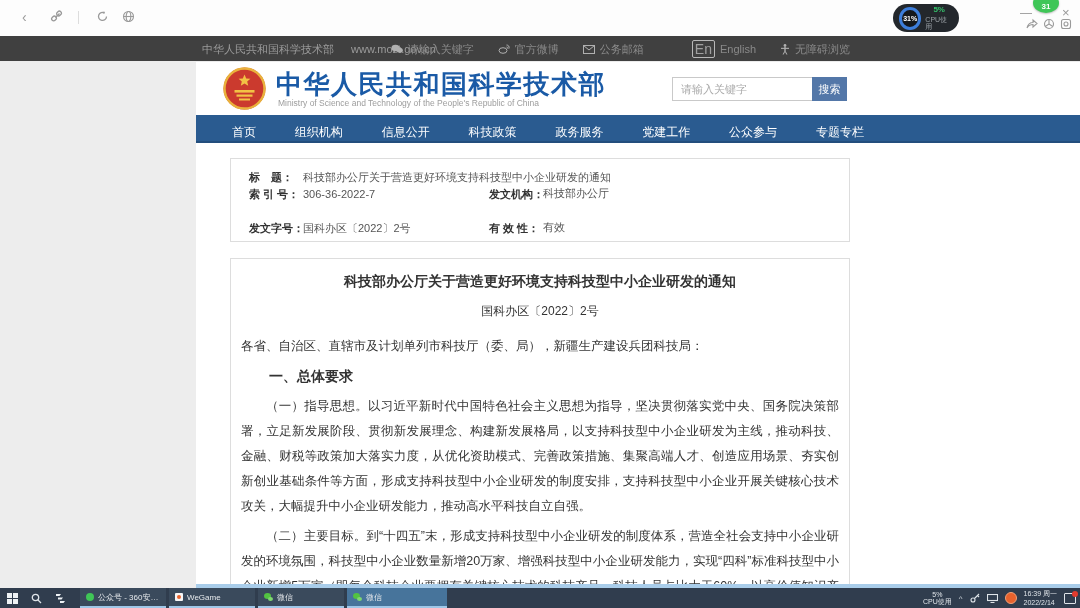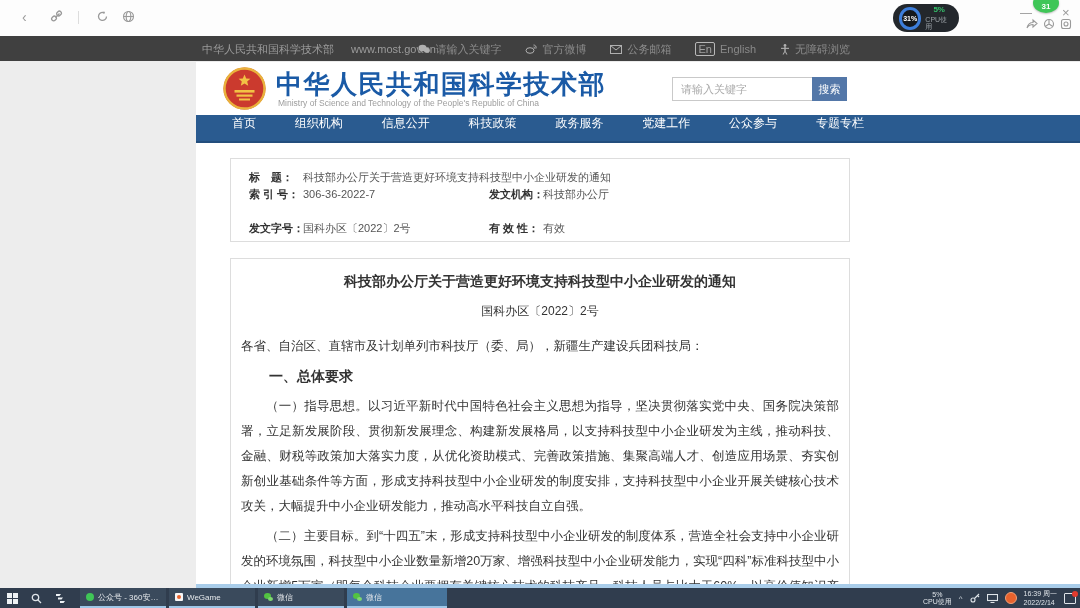--- a/index.html
+++ b/index.html
@@ -21,46 +21,46 @@
   .chrome-sub { position:absolute; top:18px; width:12px; height:12px; }
   .chrome-sub svg { display:block; }
 
   
   .sitebar { position:absolute; left:0; top:36px; width:1080px; height:26px; background:#404040; border-bottom:1px solid #ececec; }
   .site-id { position:absolute; left:202px; top:0; height:26px; line-height:26px; font-size:11px; color:#9b9b9b; }
   .site-id .url { margin-left:14px; }
   .sitelinks { position:absolute; right:230px; top:0; height:26px; display:flex; align-items:center; gap:24px; }
   .slink { display:flex; align-items:center; gap:5px; font-size:11px; color:#8a8a8a; cursor:pointer; }
   .slink .ic { color:#b0b0b0; font-size:11px; line-height:1; display:flex; }
-  .en-badge { font-size:11px; border:1px solid #b8b8b8; border-radius:2px; padding:0 2px; color:#a0a0a0; }
+  .en-badge { font-size:14px; border:1px solid #b8b8b8; border-radius:2px; padding:0 2px; color:#a0a0a0;margin-left:24px; }
 
   
   .page-left-margin { position:absolute; left:0; top:62px; width:196px; height:526px; background:#ededed; }
   .page { position:absolute; left:196px; top:62px; width:884px; height:526px; background:#fff; }
 
   .masthead { position:absolute; left:0; top:0; width:884px; height:53px; background:#fff; }
   .emblem { position:absolute; left:26px; top:4px; width:45px; height:45px; }
   .site-title { position:absolute; left:80px; top:5px; font-size:26px; font-weight:bold; color:#1a5aa6; letter-spacing:1.5px; white-space:nowrap; }
   .site-sub { position:absolute; left:82px; top:36px; font-size:8.5px; color:#9d9d9d; white-space:nowrap; }
   .search-wrap { position:absolute; left:476px; top:15px; display:flex; }
   .search-input { width:140px; height:24px; border:1px solid #c9c9c9; border-right:none; font-size:11px; padding:0 8px; color:#444; outline:none; }
   .search-input::placeholder { color:#aaa; }
   .search-btn { width:35px; height:24px; background:#5377a8; color:#fff; font-size:11px; border:none; cursor:pointer; }
 
   .nav { position:absolute; left:0; top:53px; width:884px; height:28px; background:#2a5b90; border-bottom:2px solid #234e7d; }
-  .nav-inner { display:flex; justify-content:space-between; margin-left:36px; width:632px; height:26px; align-items:flex-start; }
+  .nav-inner { display:flex; justify-content:space-between; margin-left:36px; width:632px; height:26px; align-items:flex-end; }
   .nav-item { color:#fff; font-size:12px; cursor:pointer; white-space:nowrap; }
 
   
   .meta-box { position:absolute; left:34px; top:96px; width:620px; height:84px; border:1px solid #ddd; background:#fff; font-size:11px; }
   .meta-row { position:absolute; left:0; width:620px; height:14px; line-height:14px; white-space:nowrap; }
   .m-label { position:absolute; left:18px; font-weight:bold; color:#333; }
   .m-value { position:absolute; left:72px; color:#555; }
   .m-label-r { position:absolute; left:258px; font-weight:bold; color:#333; }
-  .m-value-r { position:absolute; left:312px; color:#555; }
+  .m-value-r { position:absolute; left:312px; color:#555;font-family:Liberation Mono, monospace; }
 
   
   .doc-box { position:absolute; left:34px; top:196px; width:620px; height:420px; border:1px solid #ddd; background:#fff; padding:14px 10px 0 10px; color:#333; }
   .doc-title { text-align:center; font-size:14px; font-weight:bold; margin-bottom:12px; }
   .doc-number { text-align:center; font-size:12px; margin-bottom:14px; }
   .doc-p { font-size:12.5px; line-height:25px; text-align:justify; margin-bottom:5px; }
   .indent { text-indent:2em; }
   .doc-h { font-size:14px; line-height:25px; font-weight:bold; text-indent:2em; margin-bottom:5px; }
 
   .page-bottom-strip { position:absolute; left:196px; top:584px; width:884px; height:4px; background:#a9cdea; }

